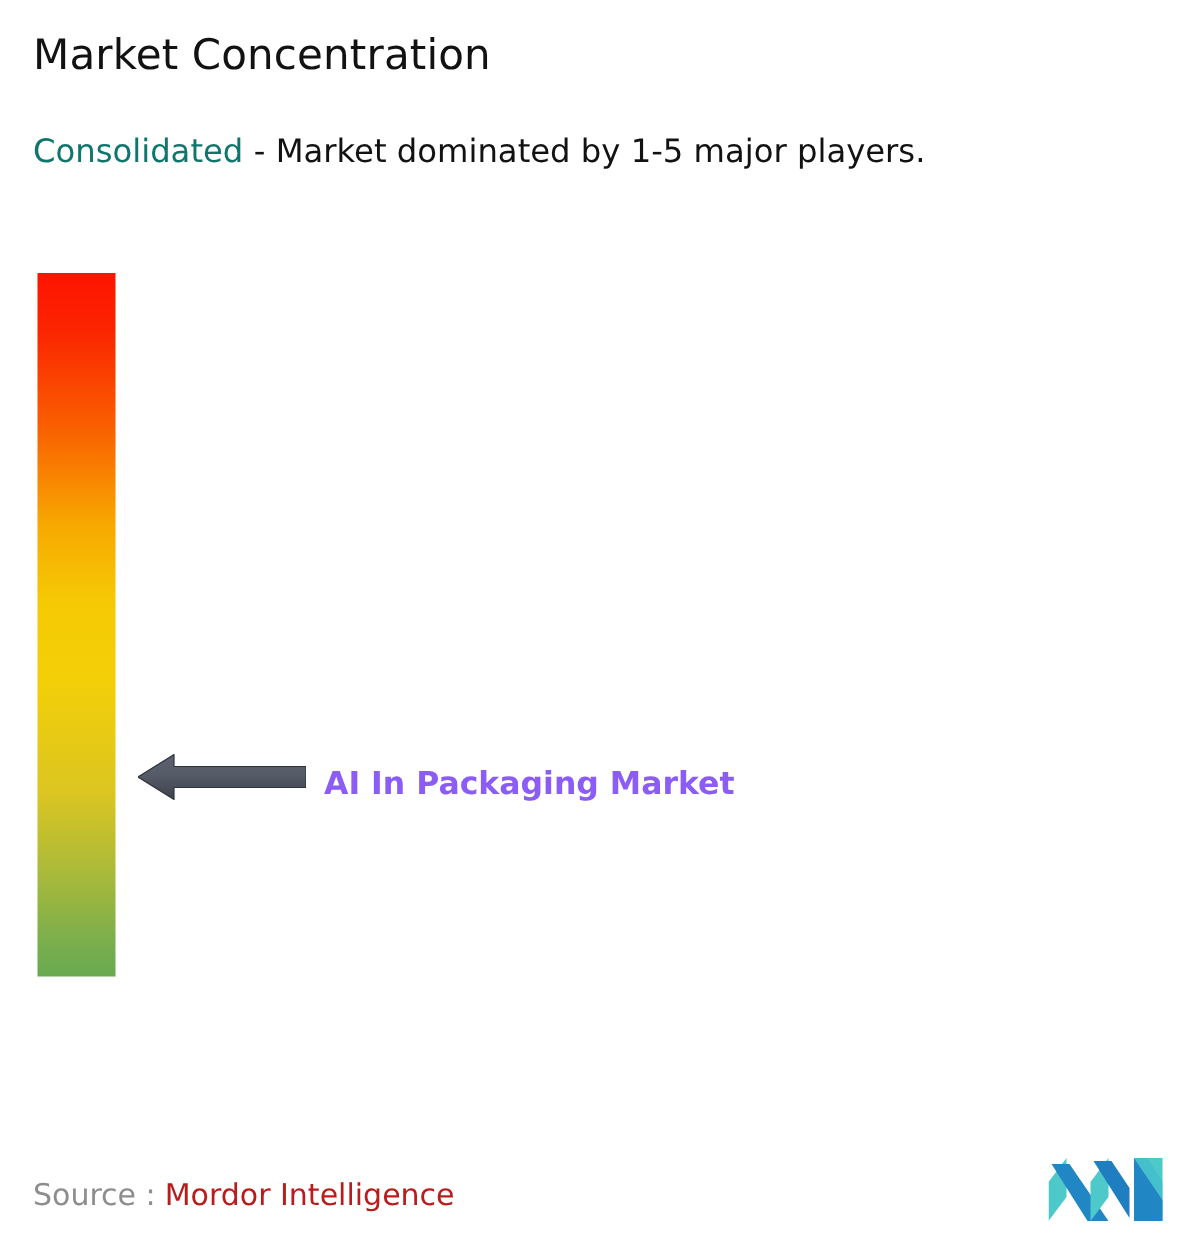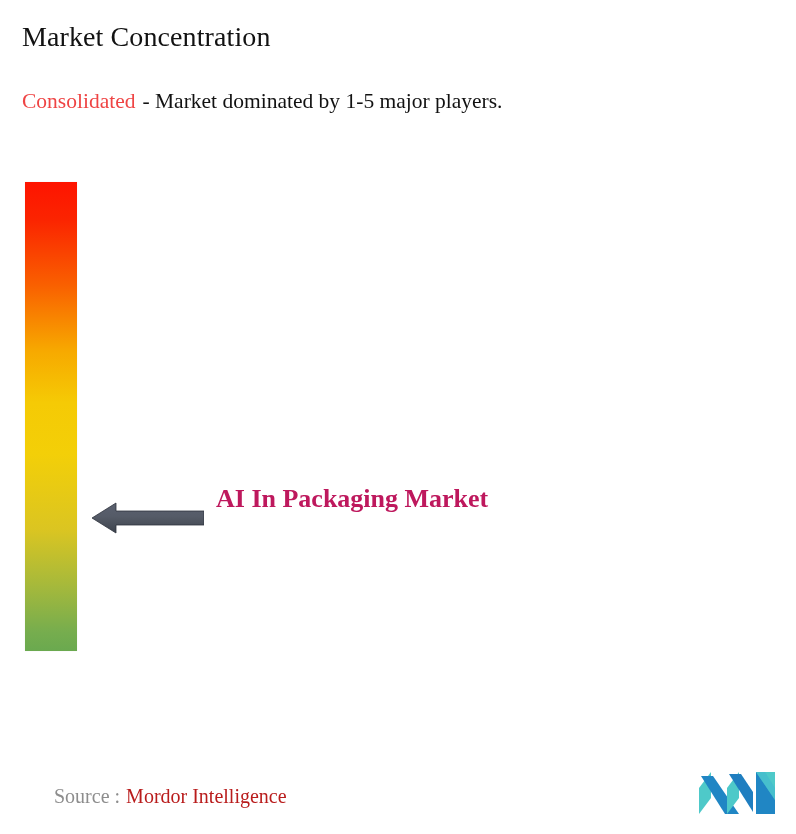--- a/index.html
+++ b/index.html
@@ -15,21 +15,20 @@
     font-family: "DejaVu Sans", "Liberation Sans", sans-serif;
     -webkit-font-smoothing: antialiased;
   }
 
   .canvas {
     position: absolute;
     left: 0;
     top: 0;
     width: 636px;
     height: 834px;
-    font-family: Liberation Serif, serif;
   }
 
   
   .page-title {
     position: absolute;
     left: 22px;
     top: 20px;
     font-size: 28px;
     line-height: 34px;
     color: #121212;
@@ -41,21 +40,21 @@
   .top-desc {
     position: absolute;
     left: 22px;
     top: 86px;
     width: 744px;
     font-size: 21.5px;
     line-height: 31px;
     color: #121212;
   }
   .top-desc .term {
-    color: #ef4444;
+    color: #0f766e;
   }
   .top-desc .sep { display: inline-block; width: 7px; }
 
   
   .bottom-desc {
     position: absolute;
     left: 22px;
     top: 686px;
     width: 766px;
     font-size: 21.5px;
@@ -96,39 +95,39 @@
     left: 92px;
     top: 501px;
     width: 112px;
     height: 34px;
   }
   .indicator svg { display: block; }
 
   .indicator-label {
     position: absolute;
     left: 216px;
-    top: 484px;
-    font-size: 26px;
+    top: 507px;
+    font-size: 21px;
     line-height: 30px;
     font-weight: bold;
-    color: #be185d;
+    color: #8b5cf6;
     white-space: nowrap;
   }
 
   
   .source-line {
     position: absolute;
     left: 22px;
     top: 782px;
     font-size: 20px;
     line-height: 28px;
     color: #8d8d8d;
     white-space: nowrap;
   }
-  .source-line .src-label { color: #8d8d8d; margin-left: 32px; }
+  .source-line .src-label { color: #8d8d8d; }
   .source-line .src-name  { color: #b91c1c; padding-left: 6px; }
 
   
   .brand-logo {
     position: absolute;
     left: 699px;
     top: 770px;
     width: 78px;
     height: 44px;
   }

